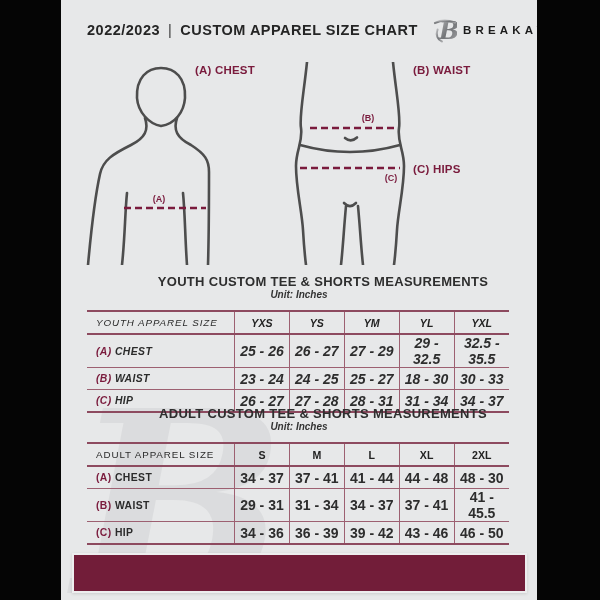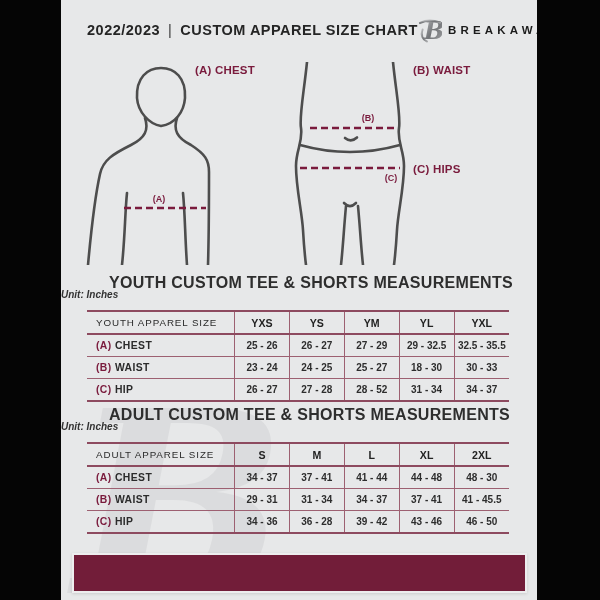--- a/index.html
+++ b/index.html
@@ -2,21 +2,21 @@
 <html><head>
 <meta charset="utf-8">
 <style>
   html,body{margin:0;padding:0;}
   body{width:600px;height:600px;background:#050505;position:relative;overflow:hidden;
        font-family:"Liberation Sans",sans-serif;}
   .page{position:absolute;left:61px;top:0;width:476px;height:600px;background:#e7e8e9;overflow:hidden;}
 
   
   .header{position:absolute;top:15px;left:26px;right:16px;height:30px;display:flex;
-          justify-content:space-between;align-items:center;z-index:2;}
+          justify-content:space-between;align-items:center;z-index:2;gap:15px;}
   .hdr-title{font-size:14.5px;font-weight:700;color:#252525;letter-spacing:.5px;white-space:nowrap;}
   .hdr-divider{font-weight:400;color:#3a3a3a;margin:0 8px;}
   .brand{display:flex;align-items:center;gap:6px;}
   .brand-name{font-size:11.5px;font-weight:700;color:#1c1c1c;letter-spacing:4.2px;}
 
   
   .guide-block{position:absolute;z-index:2;}
   .guide-heading{font-size:11.5px;font-weight:800;color:#7a1b3d;letter-spacing:.2px;margin:0 0 6px 0;}
   .guide-body{font-size:9.4px;font-style:italic;font-weight:600;color:#7a2040;line-height:1.42;
               margin:0;white-space:pre-line;}
@@ -26,41 +26,41 @@
 
   
   .diagram{position:absolute;z-index:1;}
   .d-upper{left:18px;top:62px;}
   .d-lower{left:233px;top:62px;}
   .outline{fill:none;stroke:#4d4d4d;stroke-width:2.6;stroke-linecap:round;}
   .dash{fill:none;stroke:#7a1b3d;stroke-width:2.3;stroke-dasharray:7 4;}
   .marker{font-family:"Liberation Sans",sans-serif;font-size:9px;font-weight:700;fill:#7a1b3d;}
 
   
-  .section-title{position:absolute;left:0;right:0;text-align:left;font-size:16px;font-weight:700;
+  .section-title{position:absolute;left:0;right:0;text-align:center;font-size:13px;font-weight:700;
                  color:#2e2e2e;letter-spacing:.3px;z-index:2;padding-left:48px;}
-  .section-unit{position:absolute;left:0;right:0;font-size:10px;font-style:italic;
+  .section-unit{position:absolute;left:0;right:0;text-align:center;font-size:10px;font-style:italic;
                 font-weight:600;color:#333;z-index:2;}
   .t-youth-title{top:274px;} .t-youth-unit{top:289px;}
   .t-adult-title{top:406px;} .t-adult-unit{top:421px;}
 
   
   .size-table{position:absolute;left:26px;width:422px;border-collapse:collapse;table-layout:fixed;
               z-index:2;border-top:2px solid #8d4a5f;border-bottom:2px solid #8d4a5f;}
-  .tbl-youth{top:310px;} .tbl-adult{top:442px;}
+  .tbl-youth{top:310px;font-style:italic;} .tbl-adult{top:442px;}
   .size-table thead tr{border-bottom:2px solid #8d4a5f;}
   .size-table tbody tr:not(:first-child){border-top:1.2px solid #9d6071;}
   .size-table th,.size-table td{height:21px;padding:0;vertical-align:middle;}
   .size-table .label-col{width:138px;text-align:left;padding-left:9px;}
   .size-table th.label-col{font-size:9.8px;font-weight:400;color:#2b2b2b;letter-spacing:.9px;}
   .size-table td.label-col{font-size:10.4px;font-weight:600;color:#2b2b2b;letter-spacing:.4px;}
   .size-table td.label-col .prefix{font-weight:800;color:#7a1b3d;}
   .size-table .size-col,.size-table .val{text-align:center;border-left:1.2px solid #9d6071;}
   .size-table th.size-col{font-size:10.6px;font-weight:700;color:#222;margin-top:44px;}
-  .size-table td.val{font-size:10px;font-weight:600;color:#2d2d2d;text-align:center;}
+  .size-table td.val{font-size:14px;font-weight:600;color:#2d2d2d;text-align:center;}
 
   
   .bottom-bar{position:absolute;left:11px;top:553px;width:451px;height:36px;background:#721d39;
               border:2px solid #ededee;box-shadow:0 1px 3px rgba(0,0,0,.12);z-index:3;}
   .watermark{position:absolute;left:12px;top:378px;font-family:"DejaVu Serif",serif;font-weight:700;
              font-style:italic;font-size:252px;line-height:1;color:#5e5e64;opacity:.08;z-index:0;
              pointer-events:none;}
 </style>
 </head>
 <body>
@@ -151,21 +151,21 @@
           <td class="val">23 - 24</td>
           <td class="val">24 - 25</td>
           <td class="val">25 - 27</td>
           <td class="val">18 - 30</td>
           <td class="val">30 - 33</td>
         </tr>
         <tr>
           <td class="label-col"><span class="prefix">(C)</span> HIP</td>
           <td class="val">26 - 27</td>
           <td class="val">27 - 28</td>
-          <td class="val">28 - 52</td>
+          <td class="val">28 - 31</td>
           <td class="val">31 - 34</td>
           <td class="val">34 - 37</td>
         </tr>
       </tbody>
     </table>
 
   <div class="section-title t-adult-title">ADULT CUSTOM TEE &amp; SHORTS MEASUREMENTS</div>
   <div class="section-unit t-adult-unit">Unit: Inches</div>
   <table class="size-table tbl-adult">
       <thead>
@@ -191,21 +191,21 @@
           <td class="label-col"><span class="prefix">(B)</span> WAIST</td>
           <td class="val">29 - 31</td>
           <td class="val">31 - 34</td>
           <td class="val">34 - 37</td>
           <td class="val">37 - 41</td>
           <td class="val">41 - 45.5</td>
         </tr>
         <tr>
           <td class="label-col"><span class="prefix">(C)</span> HIP</td>
           <td class="val">34 - 36</td>
-          <td class="val">36 - 28</td>
+          <td class="val">36 - 39</td>
           <td class="val">39 - 42</td>
           <td class="val">43 - 46</td>
           <td class="val">46 - 50</td>
         </tr>
       </tbody>
     </table>
 
   <div class="bottom-bar"></div>
 </div>
 

